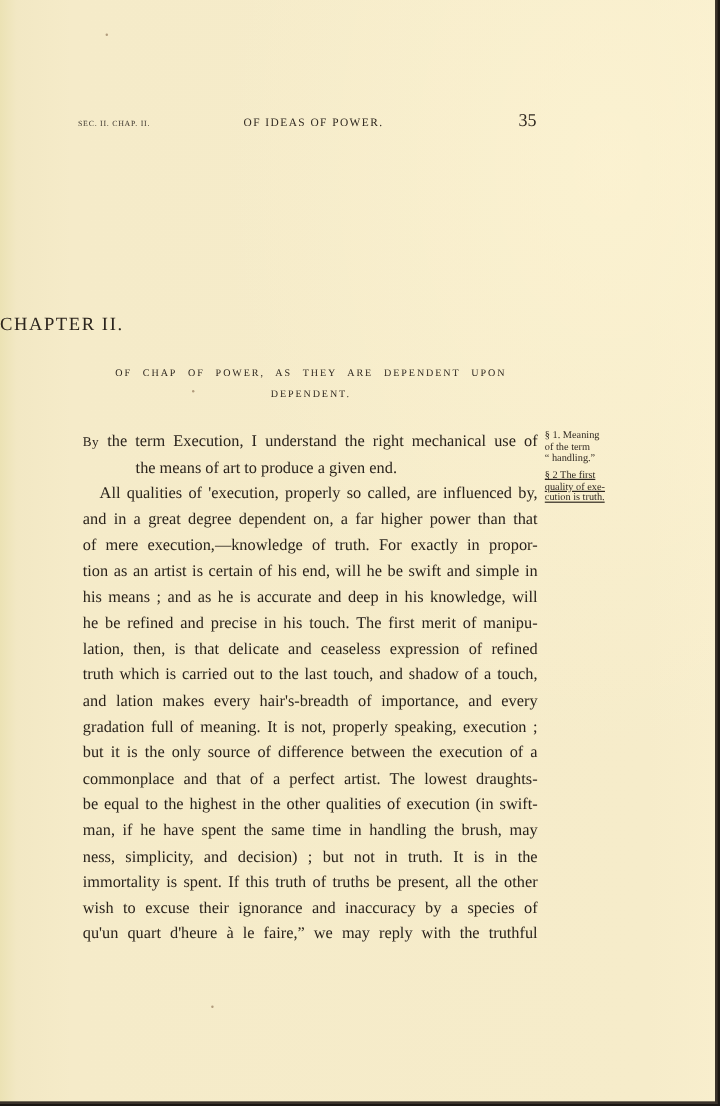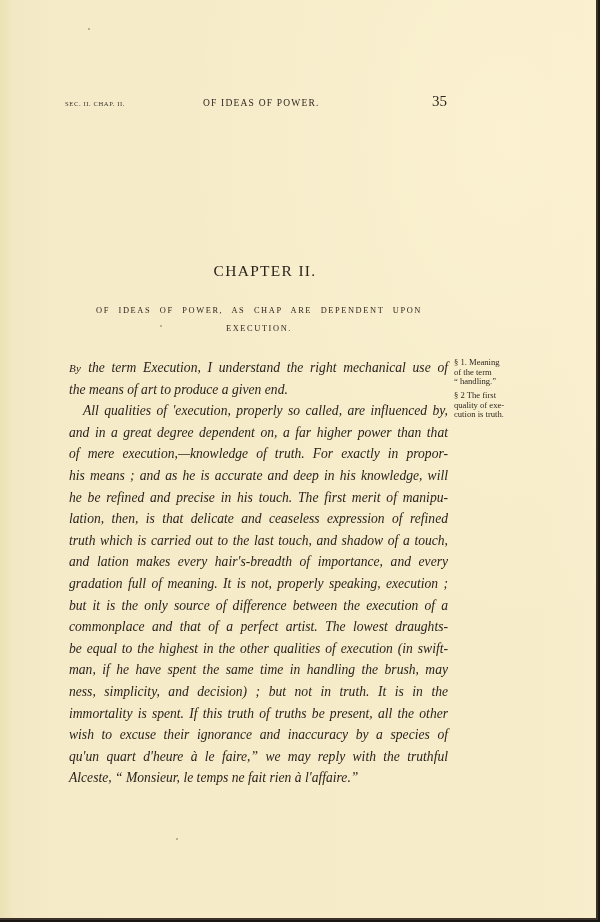--- a/index.html
+++ b/index.html
@@ -30,45 +30,44 @@
     position: absolute; left: 203px; top: 2px;
     font-family: "Liberation Serif", serif;
     font-size: 9.5px; letter-spacing: 1.2px; color: #2f2820;
   }
   .rh-page {
     position: absolute; left: 432px; top: -3px;
     font-family: "Liberation Serif", serif;
     font-size: 15px; color: #2f2820;
   }
   .chapter-title {
-    position: absolute; top: 262px; left: 0; width: 530px; text-align: center;
+    position: absolute; top: 262px; left: 0; width: 530px; 
     font-family: "Liberation Serif", serif;
     font-size: 15.5px; letter-spacing: 1.3px; color: #2b241d;
   }
   .chapter-sub {
     position: absolute; left: 96px; width: 330px; text-align: center;
     font-family: "Liberation Serif", serif;
     font-size: 8.4px; letter-spacing: 1.6px; color: #2f2820;
   }
   .chapter-sub.l1 { top: 306px; left: 96px; width: 326px; text-align: justify; text-align-last: justify; }
   .chapter-sub.l2 { top: 324px; left: 96px; width: 326px; }
   .body-text {
     position: absolute; left: 69px; top: 357px; width: 379px;
   }
   .line {
     height: 21.6px; line-height: 21.6px;
     font-family: "Liberation Serif", serif;
     font-size: 13.6px; color: #2a231c;
     text-align: justify; text-align-last: justify;
     white-space: nowrap; overflow: visible;
     word-spacing: 0px;
-    font-style: italic;
   }
   .line.indent { padding-left: 14px; }
-  .line.last { text-align-last: left; }
+  .line.last { text-align-last: left; margin-left: 44px; }
   .sc { font-size: 11px; letter-spacing: 0.4px; }
   .margin-notes { position: absolute; left: 454px; top: 0; width: 90px; }
   .mnote {
     position: absolute; left: 0; width: 90px;
     font-family: "Liberation Serif", serif;
     font-size: 8.6px; line-height: 9.6px; color: #2f2820;
   }
   .mnote .cont { padding-left: 0px; }
   .speck { position: absolute; width: 2px; height: 2px; border-radius: 50%; background: rgba(120,90,60,0.55); }
 </style>
@@ -77,53 +76,53 @@
 
 <div class="page">
 
   <div class="running-head">
     <span class="rh-left">SEC. II. CHAP. II.</span>
     <span class="rh-center">OF IDEAS OF POWER.</span>
     <span class="rh-page">35</span>
   </div>
 
   <div class="chapter-title">CHAPTER II.</div>
-  <div class="chapter-sub l1">OF IDEAS OF POWER, AS CHAP ARE DEPENDENT UPON</div>
-  <div class="chapter-sub l2">EXECUTION.</div>
+  <div class="chapter-sub l1">OF CHAP OF POWER, AS THEY ARE DEPENDENT UPON</div>
+  <div class="chapter-sub l2">DEPENDENT.</div>
 
   <div class="body-text">
     <div class="line"><span class="sc">By</span><span> the term Execution, I understand the right mechanical use of</span></div>
     <div class="line last">the means of art to produce a given end.</div>
     <div class="line indent">All qualities of 'execution, properly so called, are influenced by,</div>
     <div class="line">and in a great degree dependent on, a far higher power than that</div>
     <div class="line">of mere execution,—knowledge of truth.  For exactly in propor-</div>
+    <div class="line">tion as an artist is certain of his end, will he be swift and simple in</div>
     <div class="line">his means ; and as he is accurate and deep in his knowledge, will</div>
     <div class="line">he be refined and precise in his touch.  The first merit of manipu-</div>
     <div class="line">lation, then, is that delicate and ceaseless expression of refined</div>
     <div class="line">truth which is carried out to the last touch, and shadow of a touch,</div>
     <div class="line">and lation makes every hair's-breadth of importance, and every</div>
     <div class="line">gradation full of meaning.  It is not, properly speaking, execution ;</div>
     <div class="line">but it is the only source of difference between the execution of a</div>
     <div class="line">commonplace and that of a perfect artist.  The lowest draughts-</div>
     <div class="line">be equal to the highest in the other qualities of execution (in swift-</div>
     <div class="line">man, if he have spent the same time in handling the brush, may</div>
     <div class="line">ness, simplicity, and decision) ; but not in truth.  It is in the</div>
     <div class="line">immortality is spent.  If this truth of truths be present, all the other</div>
     <div class="line">wish to excuse their ignorance and inaccuracy by a species of</div>
     <div class="line">qu'un quart d'heure à le faire,” we may reply with the truthful</div>
-    <div class="line last">Alceste, “ Monsieur, le temps ne fait rien à l'affaire.”</div>
   </div>
 
   <div class="margin-notes">
     <div class="mnote" style="top:358px;">
       <div>§ 1. Meaning</div>
       <div class="cont">of the term</div>
       <div class="cont">“ handling.”</div>
     </div>
-    <div class="mnote" style="top:391px;">
+    <div class="mnote" style="top:391px;text-decoration:underline;">
       <div>§ 2 The first</div>
       <div class="cont">quality of exe-</div>
       <div class="cont">cution is truth.</div>
     </div>
   </div>
 
   <span class="speck" style="left:160px;top:325px;"></span>
   <span class="speck" style="left:176px;top:838px;"></span>
   <span class="speck" style="left:88px;top:28px;"></span>
 </div>

